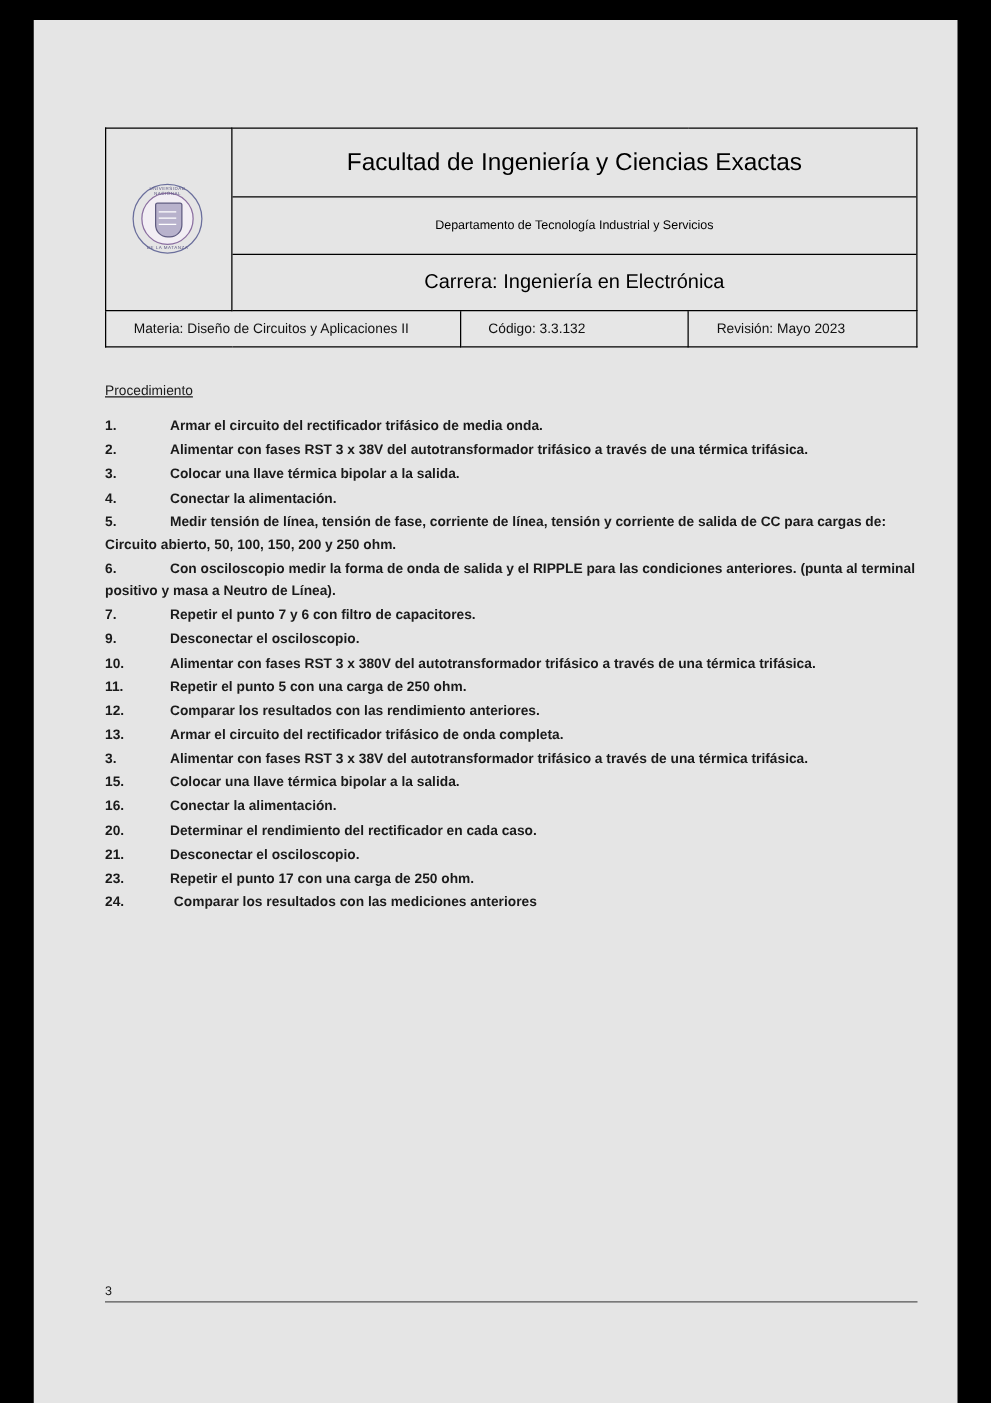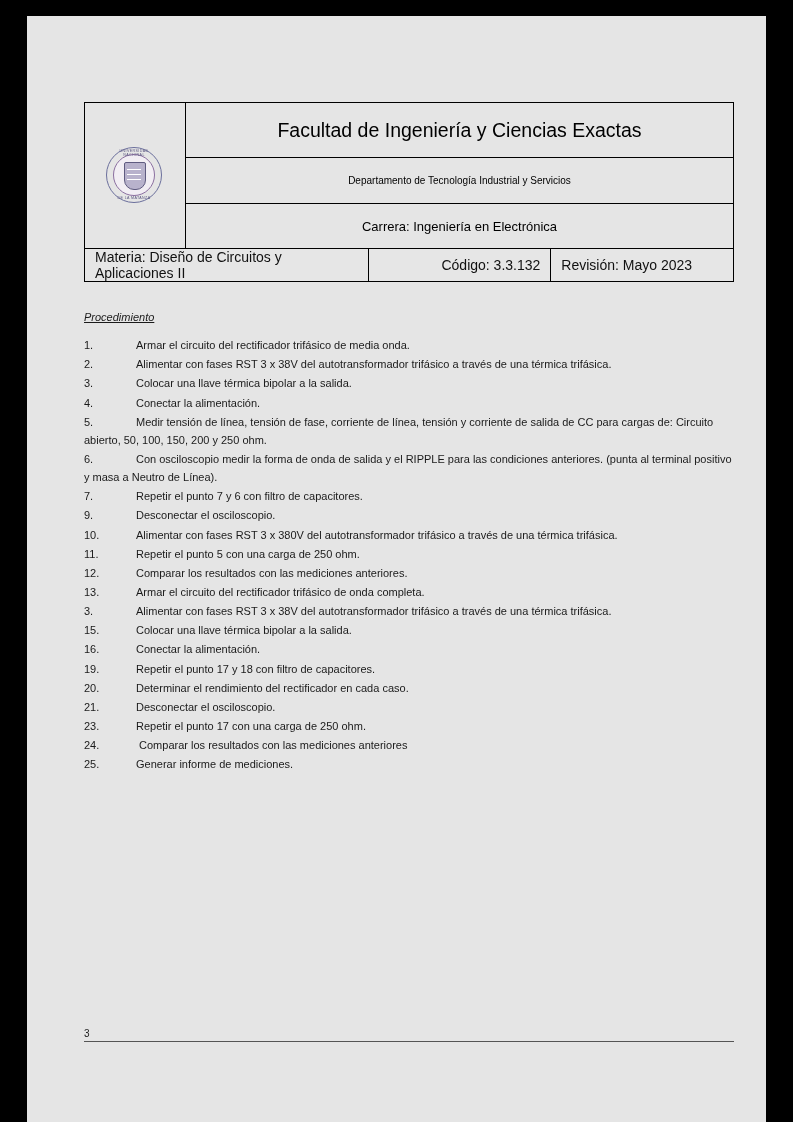--- a/index.html
+++ b/index.html
@@ -111,50 +111,50 @@
   .title-row {
     height: 47px;
     display: flex;
     align-items: center;
     justify-content: center;
     border-bottom: 1px solid #000000;
   }
   .title-row:last-child { border-bottom: none; }
   .title-row.r1 { height: 54px; font-size: 19.5px; }
   .title-row.r2 { height: 45px; font-size: 10px; }
-  .title-row.r3 { height: 44px; font-size: 13px; border-bottom: none; }
+  .title-row.r3 { height: 44px; font-size: 16px; border-bottom: none; }
 
   .meta-row td {
     background: #e6e6e6;
     height: 28px;
-    font-size: 14px;
-    padding: 0 10px;
+    font-size: 11px;
+    padding: 0 22px;
     color: #111;
   }
   .meta-materia { width: 330px; }
-  .meta-codigo  { width: 125px; text-align: right; }
+  .meta-codigo  { width: 125px; }
 
   
   .body-area {
     margin-top: 26px;
     font-size: 11px;
     color: #1a1a1a;
     line-height: 1.65;
   }
   .section-title {
     text-decoration: underline;
     font-size: 11px;
     margin-bottom: 10px;
-    font-style: italic;
   }
   .steps { }
   .step {
     display: block;
     margin-bottom: 1px;
     text-indent: 0;
+    font-weight: bold;
   }
   .step .num {
     display: inline-block;
     width: 52px;
   }
   .step .txt { }
 
   
   .footer {
     position: absolute;
@@ -215,31 +215,29 @@
           <div class="step"><span class="num">1.</span><span class="txt">Armar el circuito del rectificador trifásico de media onda.</span></div>
           <div class="step"><span class="num">2.</span><span class="txt">Alimentar con fases RST 3 x 38V del autotransformador trifásico a través de una térmica trifásica.</span></div>
           <div class="step"><span class="num">3.</span><span class="txt">Colocar una llave térmica bipolar a la salida.</span></div>
           <div class="step"><span class="num">4.</span><span class="txt">Conectar la alimentación.</span></div>
           <div class="step"><span class="num">5.</span><span class="txt">Medir tensión de línea, tensión de fase, corriente de línea, tensión y corriente de salida de CC para cargas de: Circuito abierto, 50, 100, 150, 200 y 250 ohm.</span></div>
           <div class="step"><span class="num">6.</span><span class="txt">Con osciloscopio medir la forma de onda de salida y el RIPPLE para las condiciones anteriores. (punta al terminal positivo y masa a Neutro de Línea).</span></div>
           <div class="step"><span class="num">7.</span><span class="txt">Repetir el punto 7 y 6 con filtro de capacitores.</span></div>
           <div class="step"><span class="num">9.</span><span class="txt">Desconectar el osciloscopio.</span></div>
           <div class="step"><span class="num">10.</span><span class="txt">Alimentar con fases RST 3 x 380V del autotransformador trifásico a través de una térmica trifásica.</span></div>
           <div class="step"><span class="num">11.</span><span class="txt">Repetir el punto 5 con una carga de 250 ohm.</span></div>
-          <div class="step"><span class="num">12.</span><span class="txt">Comparar los resultados con las mediciones anteriores.</span></div>
+          <div class="step"><span class="num">12.</span><span class="txt">Comparar los resultados con las rendimiento anteriores.</span></div>
           <div class="step"><span class="num">13.</span><span class="txt">Armar el circuito del rectificador trifásico de onda completa.</span></div>
           <div class="step"><span class="num">3.</span><span class="txt">Alimentar con fases RST 3 x 38V del autotransformador trifásico a través de una térmica trifásica.</span></div>
           <div class="step"><span class="num">15.</span><span class="txt">Colocar una llave térmica bipolar a la salida.</span></div>
           <div class="step"><span class="num">16.</span><span class="txt">Conectar la alimentación.</span></div>
-          <div class="step"><span class="num">19.</span><span class="txt">Repetir el punto 17 y 18 con filtro de capacitores.</span></div>
           <div class="step"><span class="num">20.</span><span class="txt">Determinar el rendimiento del rectificador en cada caso.</span></div>
           <div class="step"><span class="num">21.</span><span class="txt">Desconectar el osciloscopio.</span></div>
           <div class="step"><span class="num">23.</span><span class="txt">Repetir el punto 17 con una carga de 250 ohm.</span></div>
           <div class="step"><span class="num">24.</span><span class="txt"> Comparar los resultados con las mediciones anteriores</span></div>
-          <div class="step"><span class="num">25.</span><span class="txt">Generar informe de mediciones.</span></div>
         </div>
     </div>
 
   </div>
 
   <div class="footer">
     <div class="pagenum">3</div>
     <div class="rule"></div>
   </div>
 </div>

